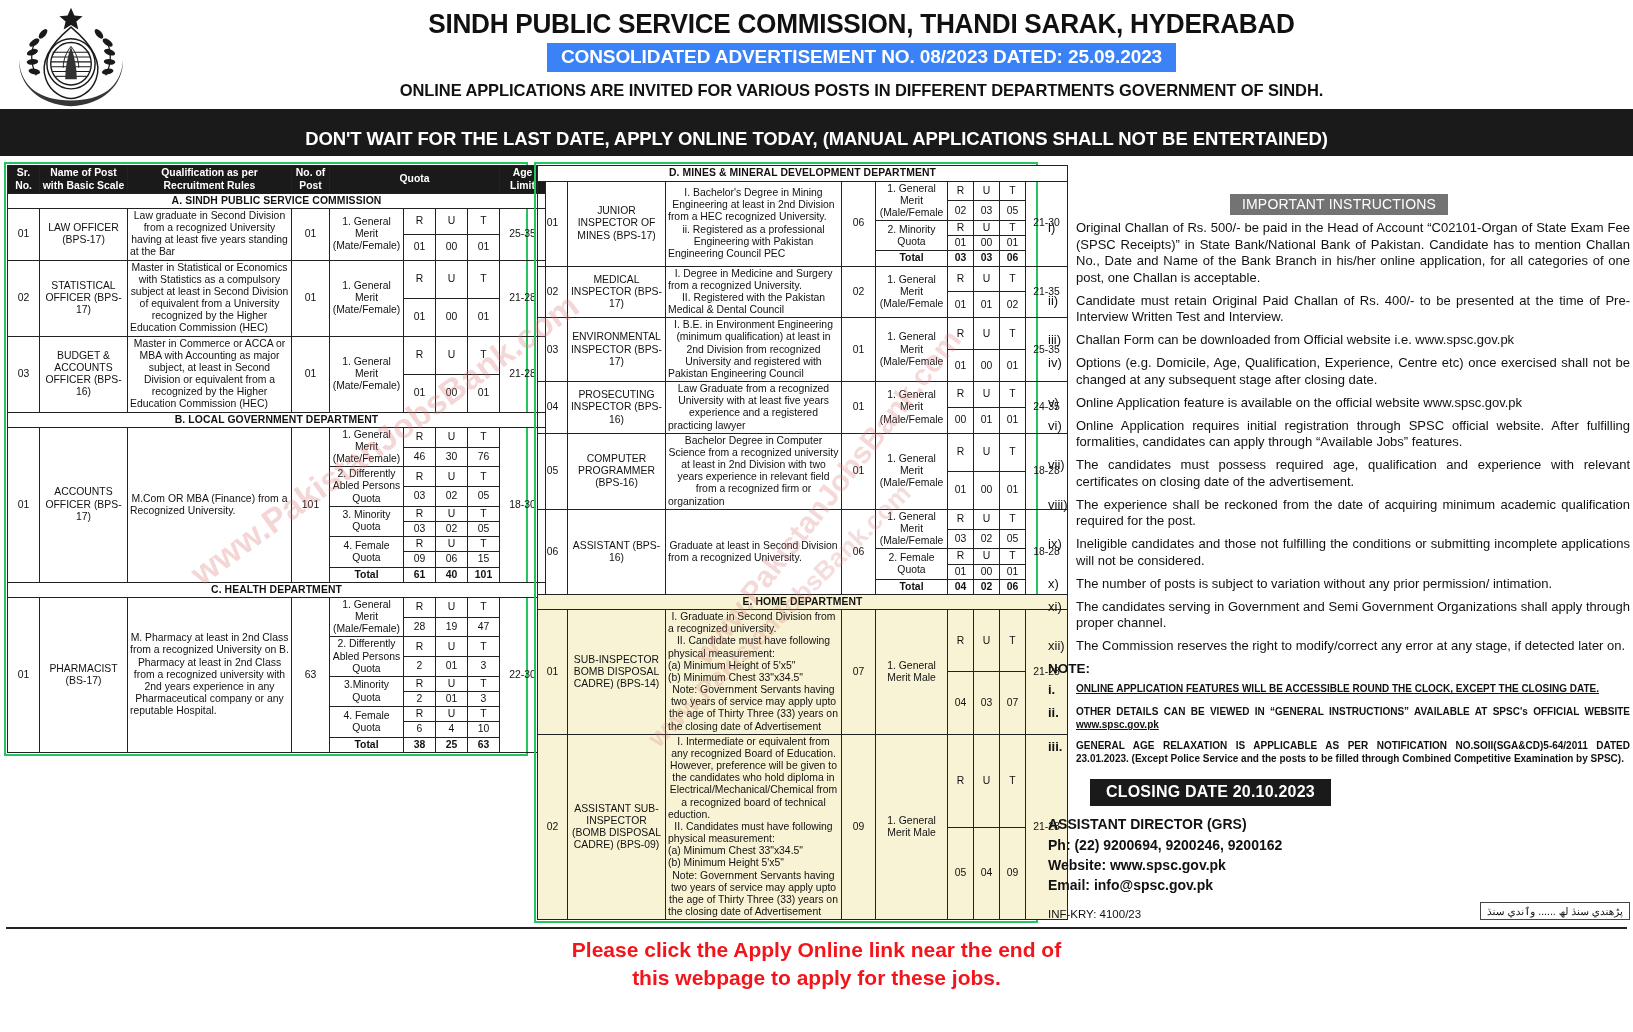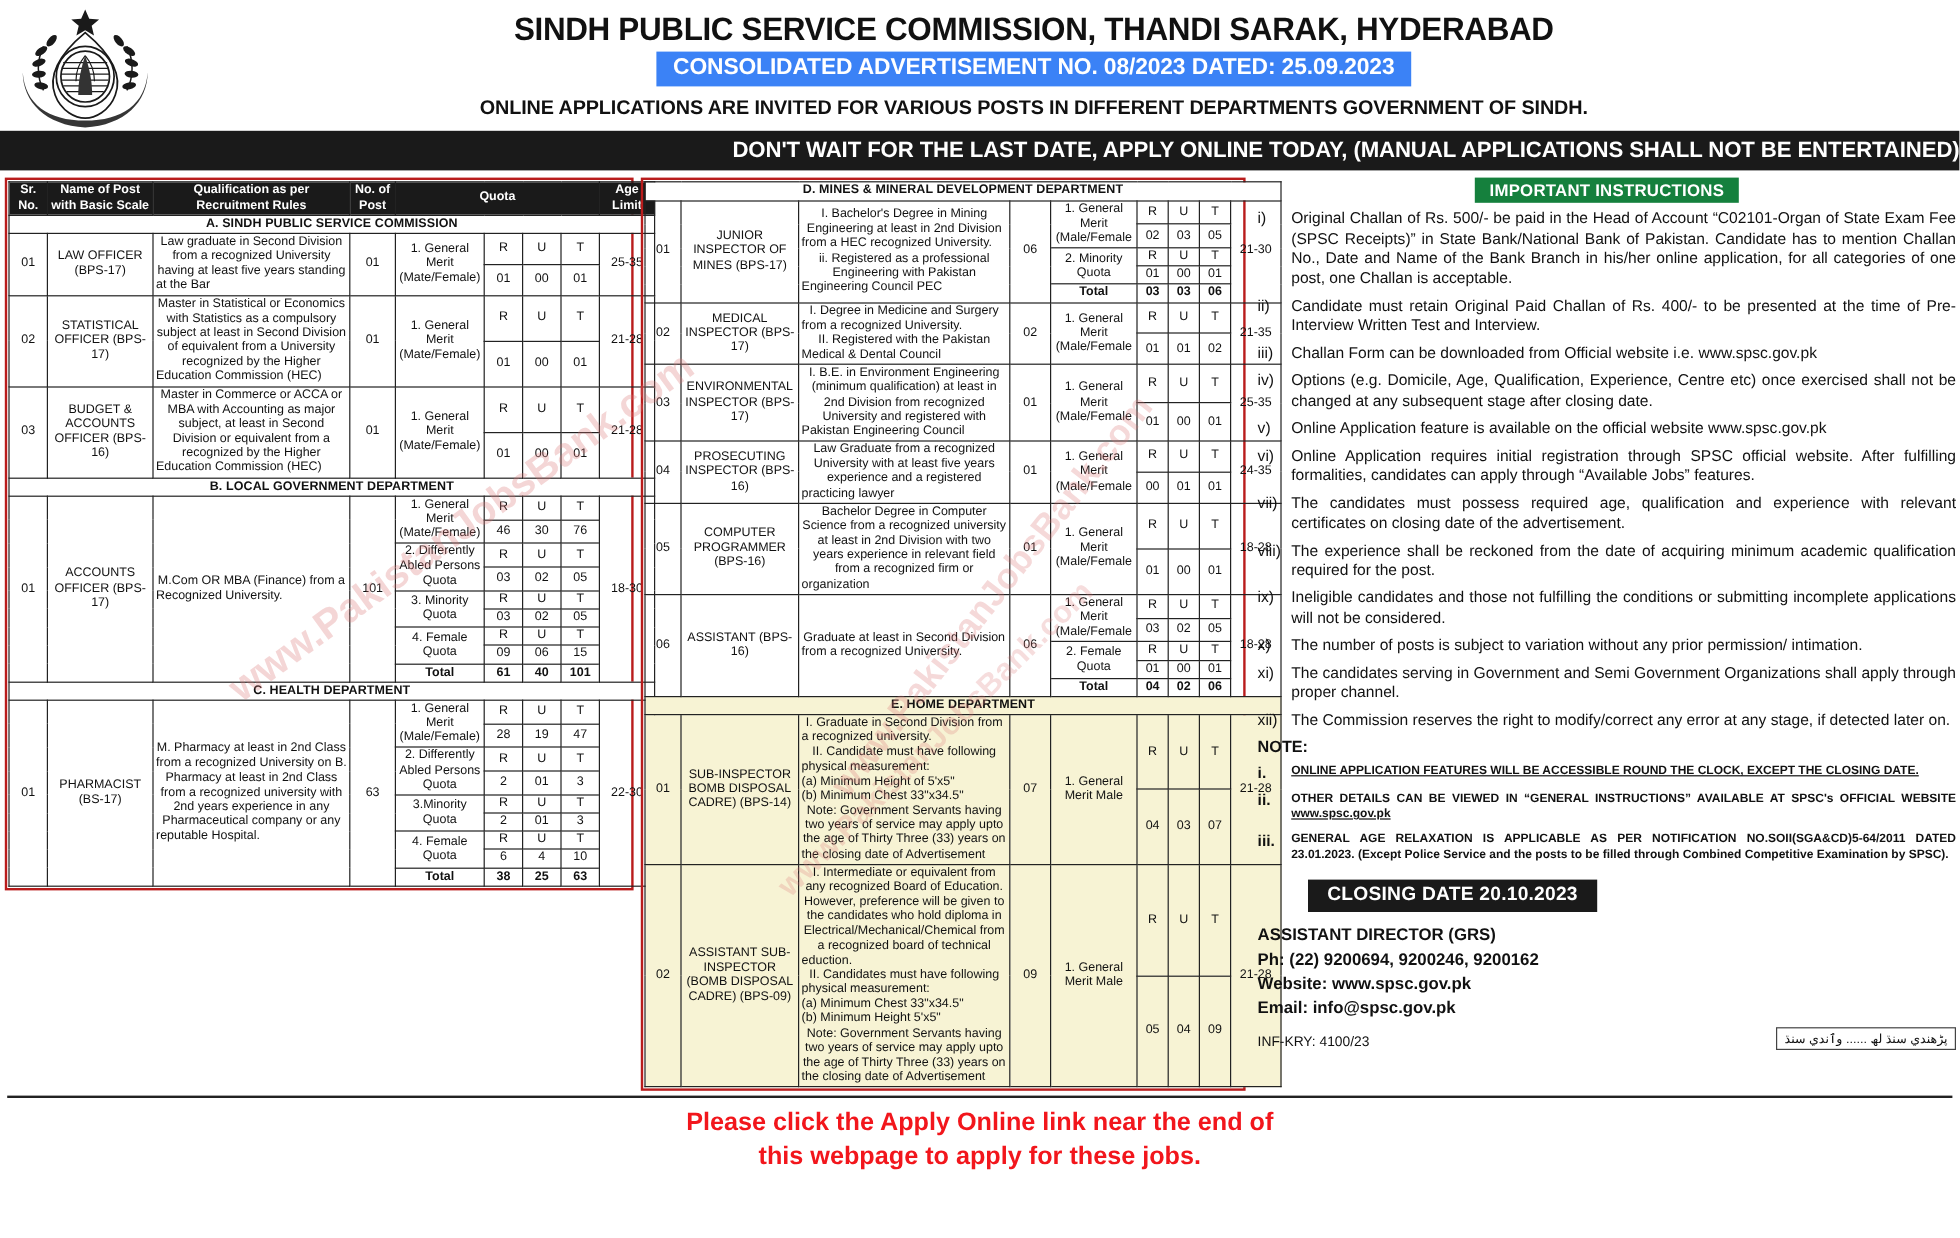--- a/index.html
+++ b/index.html
@@ -24,22 +24,22 @@
   }
   .hdr-adv {
     display:inline-block; background:#3b82f6; color:#fff;
     font-weight:bold; font-size:19px; padding:3px 14px 4px 14px; margin-top:5px;
     letter-spacing:-0.1px;
   }
   .hdr-sub {
     font-weight:bold; font-size:16.5px; margin-top:9px; letter-spacing:-0.1px;
   }
   .hdr-band {
-    margin-top:9px; background:#1a1a1a; color:#fff; text-align:right;
-    font-weight:bold; font-size:18.5px; padding:5px 0 6px 0; letter-spacing:-0.1px;
+    margin-top:9px; background:#1a1a1a; color:#fff; text-align:center;
+    font-weight:bold; font-size:18.5px; padding:19px 0 6px 0; letter-spacing:-0.1px;
   }
 
   
   .main { display:flex; align-items:flex-start; padding:6px 4px 0 4px; gap:0px; }
   .col-left  { width:524px; flex:0 0 524px; }
   .col-mid   { width:510px; flex:0 0 510px; padding-left:6px; }
   .col-right { width:592px; flex:0 0 592px; padding-left:10px; }
 
   table.t { border-collapse:collapse; width:100%; table-layout:fixed; }
   table.t td, table.t th {
@@ -56,29 +56,29 @@
     padding:3px 0; letter-spacing:0.1px;
   }
   .deptrow.home td { background:#f7f3d4; }
   .qual { text-align:justify; text-align-last:left; font-size:10.2px; padding:2px 4px; line-height:1.2; }
   .post { font-size:10.6px; line-height:1.25; }
   .qlabel { font-size:10.2px; line-height:1.18; padding:2px 1px; }
   .rut { font-weight:normal; font-size:10.6px; }
   .tot { font-weight:bold; }
   .homecell { background:#f7f3d4; }
 
-  .outerbox { border:2px solid #b91c1c; padding:1px; }
+  .outerbox { border:2px solid #22c55e; padding:1px; }
 
   
   .instr-title {
     display:block; text-align:center; margin:0 auto 5px auto;
   }
   .instr-title span {
-    display:inline-block; background:#15803d; color:#fff;
-    font-weight:bold; font-size:14px; padding:2px 12px 3px 12px; letter-spacing:0.2px;
+    display:inline-block; background:#737373; color:#fff;
+    font-weight:normal; font-size:14px; padding:2px 12px 3px 12px; letter-spacing:0.2px;margin-top:32px;
   }
   .ilist { list-style:none; margin:0; padding:0; }
   .ilist li { display:flex; margin-bottom:6.5px; }
   .ilist .num { flex:0 0 28px; font-size:13px; text-align:left; }
   .ilist .txt { flex:1; font-size:13px; line-height:1.27; text-align:justify; text-align-last:left; }
   .note-h { font-weight:bold; font-size:13.5px; margin:2px 0 6px 0; }
   .nlist { list-style:none; margin:0; padding:0; }
   .nlist li { display:flex; margin-bottom:8px; }
   .nlist .num { flex:0 0 28px; font-size:13px; font-weight:bold; }
   .nlist .txt { flex:1; font-size:10px; line-height:1.3; font-weight:bold; text-align:justify; text-align-last:left; }

